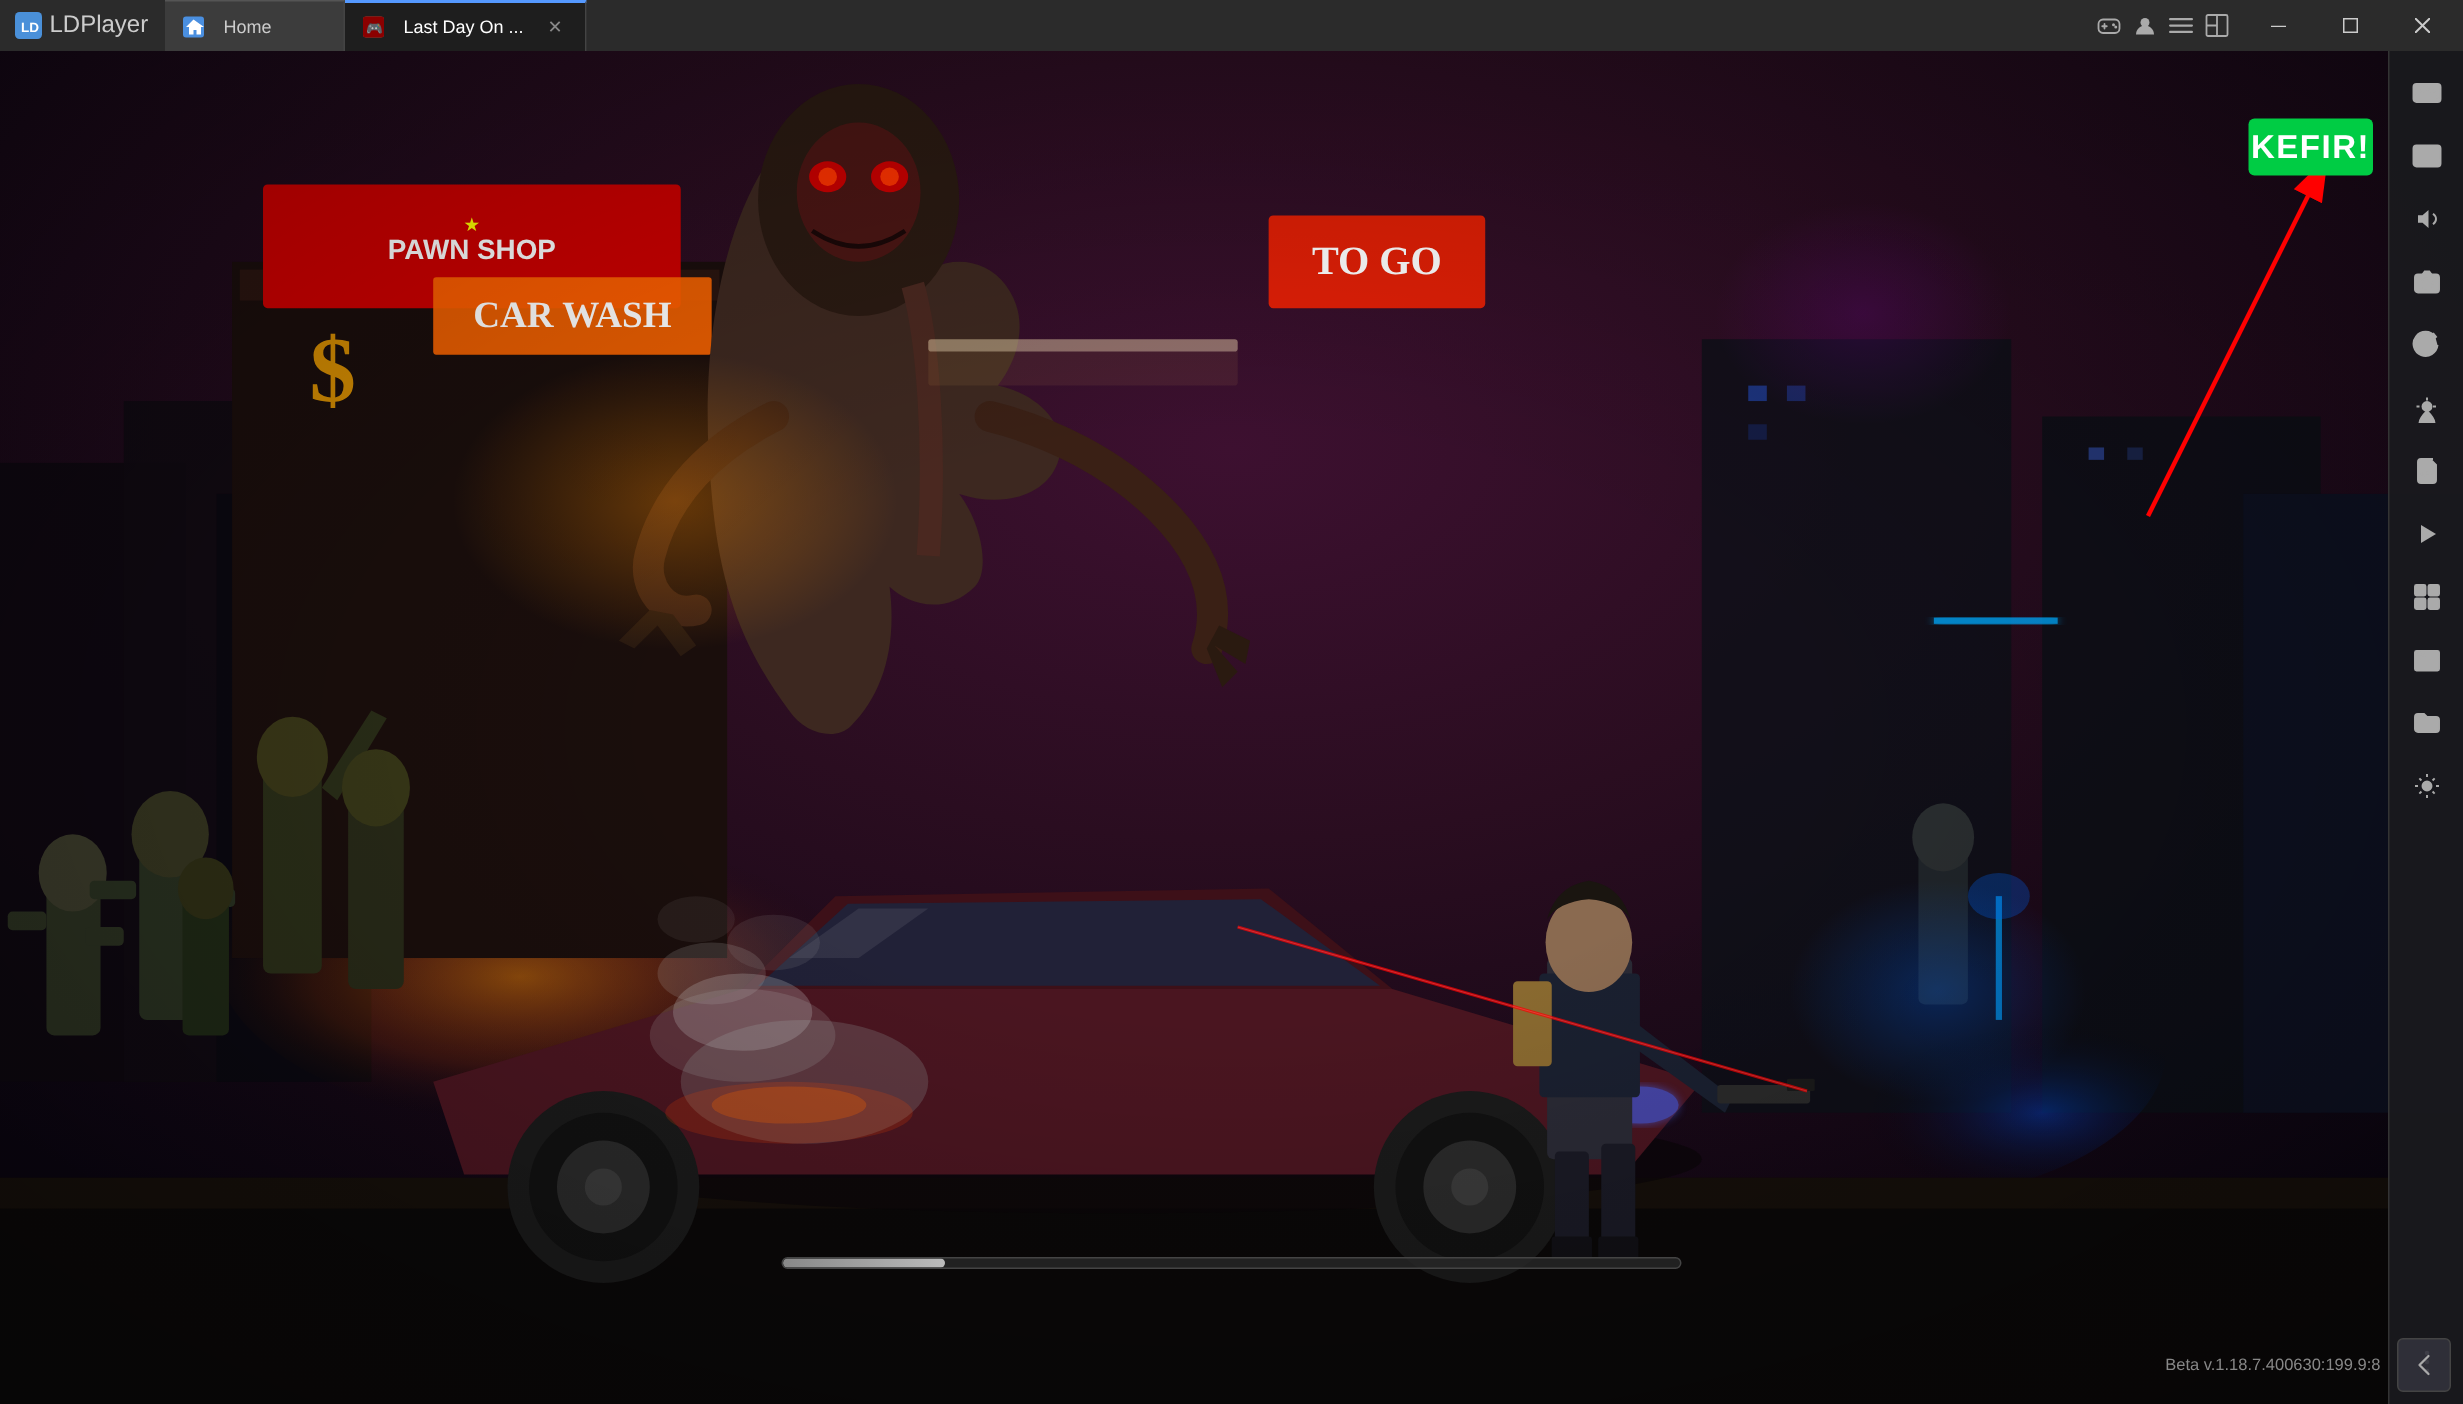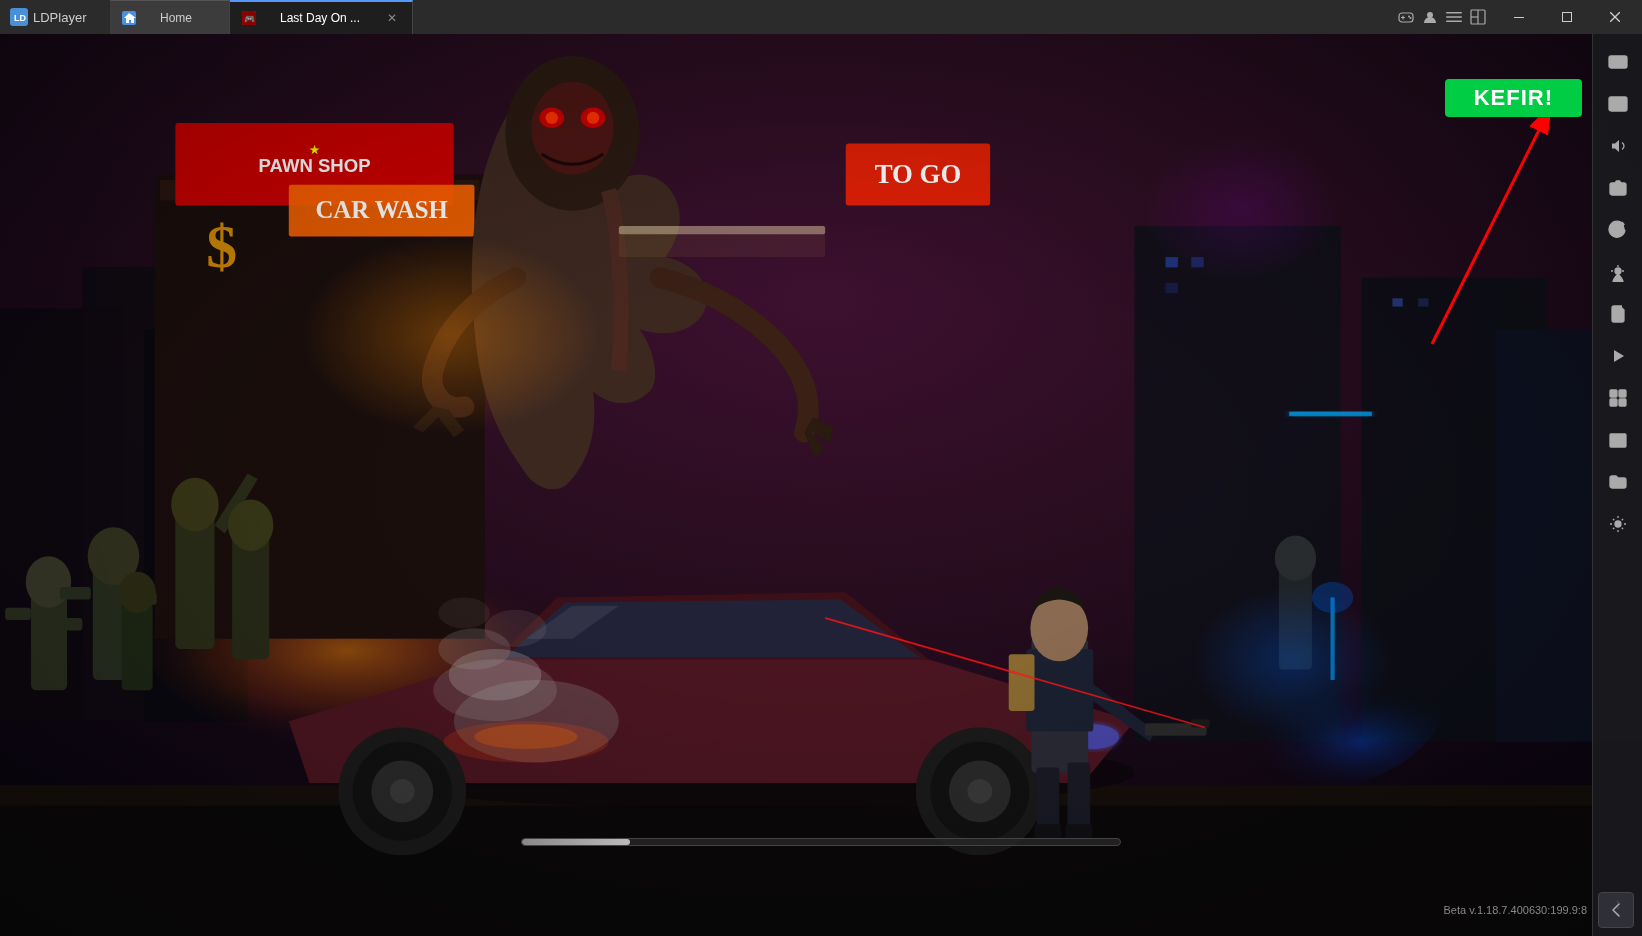--- a/index.html
+++ b/index.html
@@ -18,57 +18,57 @@
       background: #2b2b2b;
       display: flex;
       align-items: center;
       position: relative;
       z-index: 100;
       user-select: none;
     }
 
     #titlebar-logo {
       display: flex;
-      align-items: center;
+      align-items: flex-start;
       padding: 0 10px;
       gap: 5px;
       min-width: 110px;
     }
 
     .ld-logo-icon {
       width: 18px;
       height: 18px;
       background: #4a90d9;
       border-radius: 3px;
       display: flex;
       align-items: center;
       justify-content: center;
       font-size: 10px;
       color: white;
       font-weight: bold;
     }
 
     .app-title {
       color: #cccccc;
-      font-size: 13px;
+      font-size: 16px;
     }
 
     
     #tabs {
       display: flex;
       align-items: stretch;
       height: 100%;
       flex: 1;
     }
 
     .tab {
       display: flex;
       align-items: center;
       padding: 0 12px;
-      gap: 24px;
+      gap: 13px;
       background: #3c3c3c;
       border-right: 1px solid #444;
       border-top: 1px solid #555;
       cursor: pointer;
       font-size: 12px;
       color: #ccc;
       min-width: 120px;
       position: relative;
     }
 
@@ -196,21 +196,21 @@
 
     
     #kefir-badge {
       position: absolute;
       top: 45px;
       right: 60px;
       background: #00cc44;
       color: white;
       font-weight: 900;
       font-size: 22px;
-      padding: 6px 29px;
+      padding: 6px 2px;
       border-radius: 4px;
       letter-spacing: 1px;
       z-index: 50;
       font-family: Impact, Arial Black, sans-serif;
     }
 
     
     #red-arrow {
       position: absolute;
       top: 40px;

